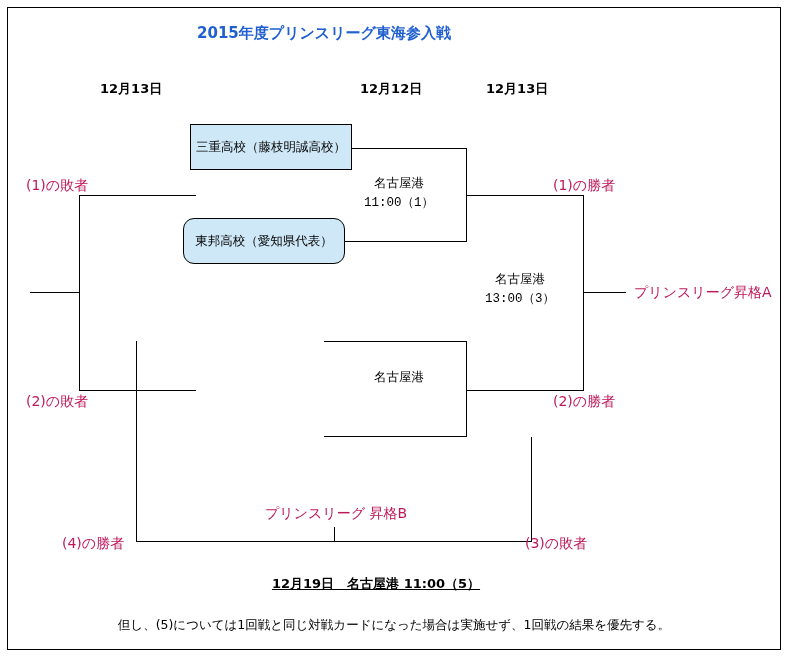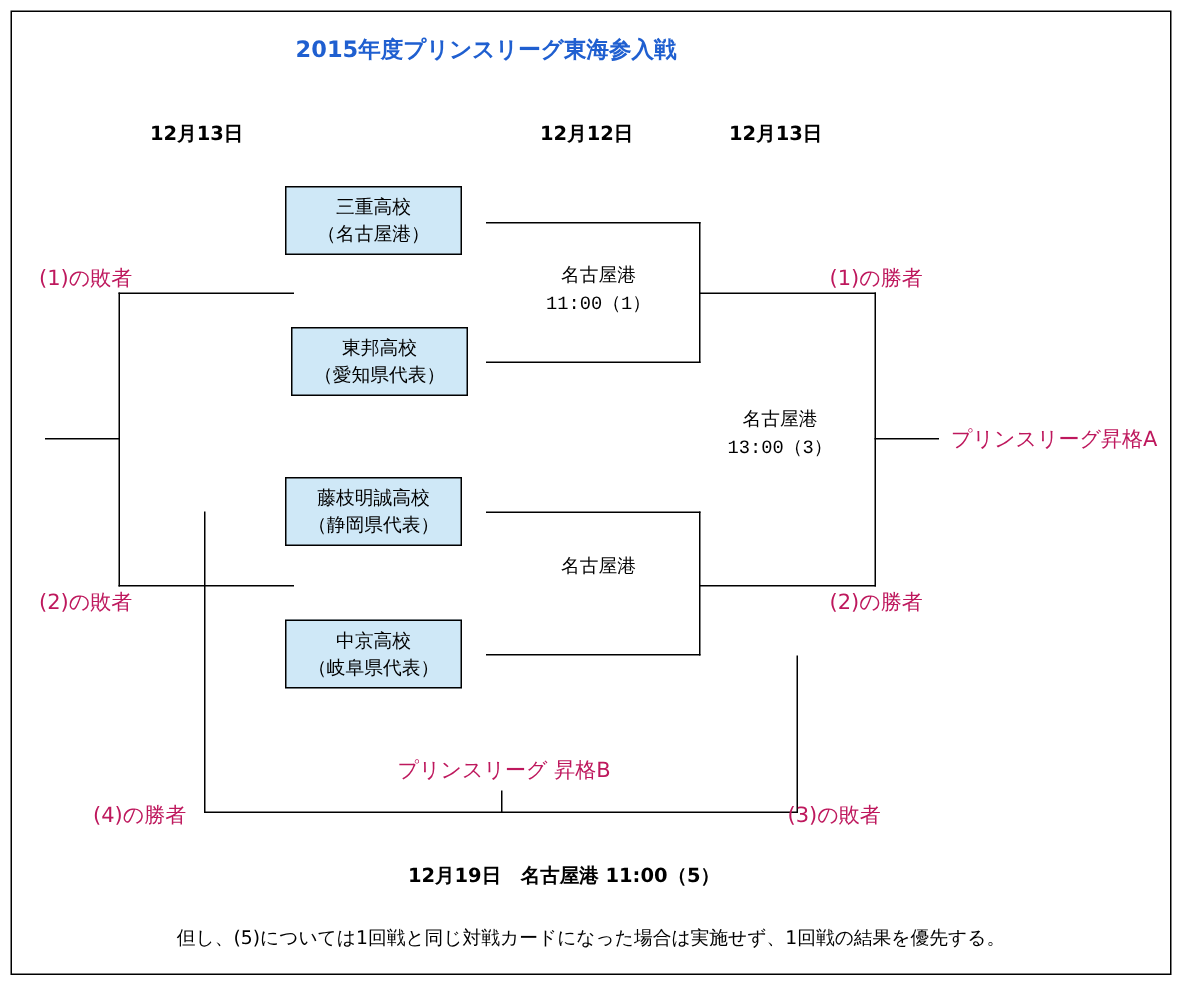--- a/index.html
+++ b/index.html
@@ -43,24 +43,24 @@
     font-size: 13px;
     font-weight: bold;
     color: #000000;
     white-space: nowrap;
   }
   .team-box {
     position: absolute;
     background: #cfe8f7;
     border: 1px solid #000000;
     box-sizing: border-box;
-    width: 118px;
+    width: 162px;
     height: 46px;
     display: flex;
-    flex-direction: column;
+    flex-direction: row;
     align-items: center;
     justify-content: center;
     font-size: 12.5px;
     line-height: 18px;
     color: #000000;
   }
   .team-box .nm,
   .team-box .pref {
     display: block;
     white-space: nowrap;
@@ -131,37 +131,29 @@
   <div class="line vline" style="left:79px; top:195px; height:196px;"></div>
   <div class="line hline" style="left:30px; top:292px; width:50px;"></div>
 
   <div class="line hline" style="left:136px; top:541px; width:396px;"></div>
   <div class="line vline" style="left:136px; top:341px; height:201px;"></div>
   <div class="line vline" style="left:531px; top:437px; height:105px;"></div>
   <div class="line vline" style="left:334px; top:527px; height:15px;"></div>
 
   <div class="team-box" style="left:190px; top:124px;">
     <span class="nm">三重高校</span>
-    <span class="pref">（名古屋港）</span>
+    <span class="pref">（藤枝明誠高校）</span>
   </div>
 
-  <div class="team-box" style="left:194px; top:218px;">
+  <div class="team-box" style="left:183px; top:218px;border-radius:11px;">
     <span class="nm">東邦高校</span>
     <span class="pref">（愛知県代表）</span>
   </div>
 
-  <div class="team-box" style="left:190px; top:318px;">
-    <span class="nm">藤枝明誠高校</span>
-    <span class="pref">（静岡県代表）</span>
-  </div>
 
-  <div class="team-box" style="left:190px; top:413px;">
-    <span class="nm">中京高校</span>
-    <span class="pref">（岐阜県代表）</span>
-  </div>
 
   <div class="match" style="left:335px; top:175px; width:128px;">
     <div>名古屋港</div>
     <div>11:00（1）</div>
   </div>
 
   <div class="match" style="left:335px; top:369px; width:128px;">
     <div>名古屋港</div>
   </div>
 
@@ -174,16 +166,16 @@
   <div class="label" style="left:26px; top:177px;">(1)の敗者</div>
   <div class="label" style="left:26px; top:393px;">(2)の敗者</div>
   <div class="label" style="left:553px; top:177px;">(1)の勝者</div>
   <div class="label" style="left:553px; top:393px;">(2)の勝者</div>
   <div class="label" style="left:62px; top:535px;">(4)の勝者</div>
   <div class="label" style="left:525px; top:535px;">(3)の敗者</div>
 
   <div class="label" style="left:634px; top:284px;">プリンスリーグ昇格A</div>
   <div class="label" style="left:265px; top:505px;">プリンスリーグ 昇格B</div>
 
-  <div class="footer-main" style="left:0; top:575px; width:752px; text-align:center;">12月19日　名古屋港 11:00（5）</div>
+  <div class="footer-main" style="left:0; top:575px; width:752px; text-align:center;text-decoration:underline;">12月19日　名古屋港 11:00（5）</div>
   <div class="footer-note" style="left:0; top:617px; width:788px; text-align:center;">但し、(5)については1回戦と同じ対戦カードになった場合は実施せず、1回戦の結果を優先する。</div>
 
 </div>
 
 </body></html>

